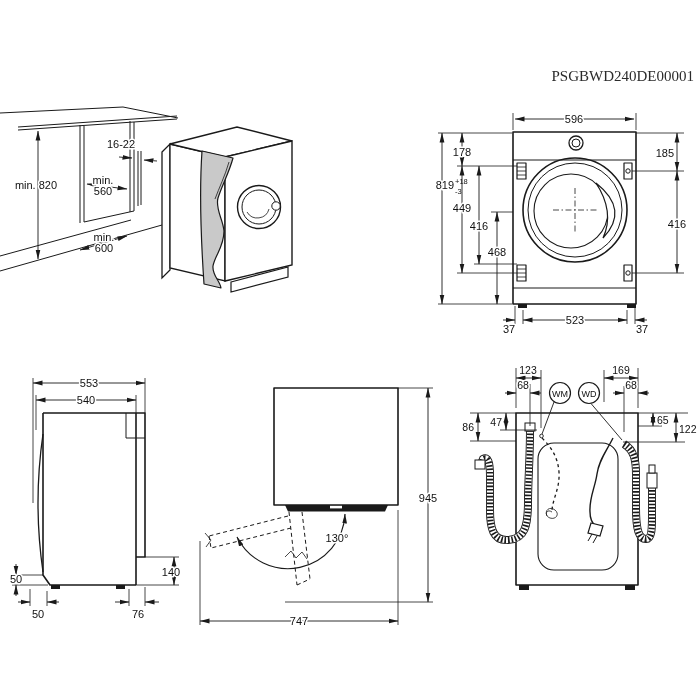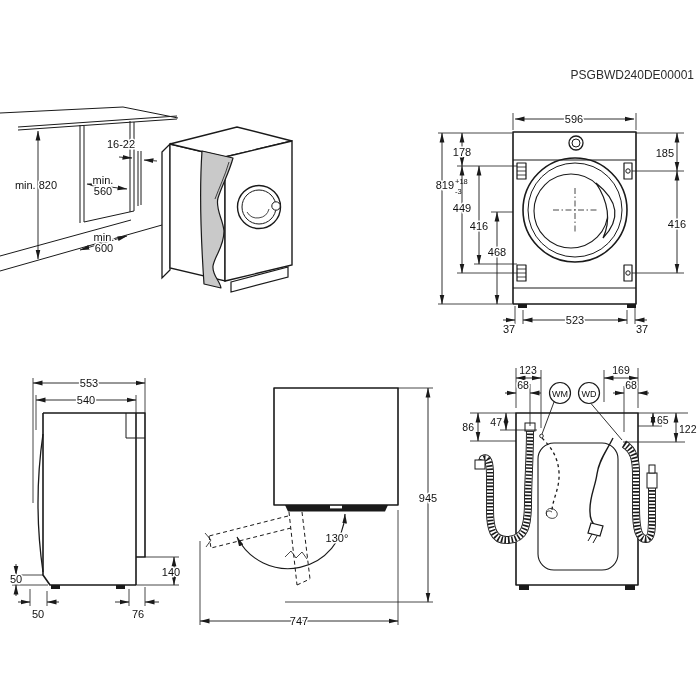--- a/index.html
+++ b/index.html
@@ -1,18 +1,18 @@
 <!DOCTYPE html>
 <html><head>
 <meta charset="utf-8">
 <style>
   html,body{margin:0;padding:0;background:#fff;}
   .canvas{position:relative;width:700px;height:700px;background:#ffffff;overflow:hidden;
           font-family:"Liberation Sans",sans-serif;}
-  .doc-code{position:absolute;top:68px;right:6px;font-size:12px;color:#2b2b2b;}
+  .doc-code{position:absolute;top:68px;right:6px;font-size:15px;color:#2b2b2b;font-family:Liberation Serif, serif;}
   svg{position:absolute;overflow:visible;}
   #v-install{left:0px;top:95px;}
   #v-front{left:430px;top:100px;}
   #v-side{left:8px;top:370px;}
   #v-swing{left:185px;top:375px;}
   #v-rear{left:440px;top:360px;}
   .s1{stroke:#1a1a1a;stroke-width:1.6;fill:none;stroke-linejoin:round;}
   .s{stroke:#1a1a1a;stroke-width:1;fill:none;stroke-linejoin:round;}
   .thin{stroke:#1a1a1a;stroke-width:0.8;fill:none;}
   .dim{stroke:#1a1a1a;stroke-width:0.9;fill:none;}

